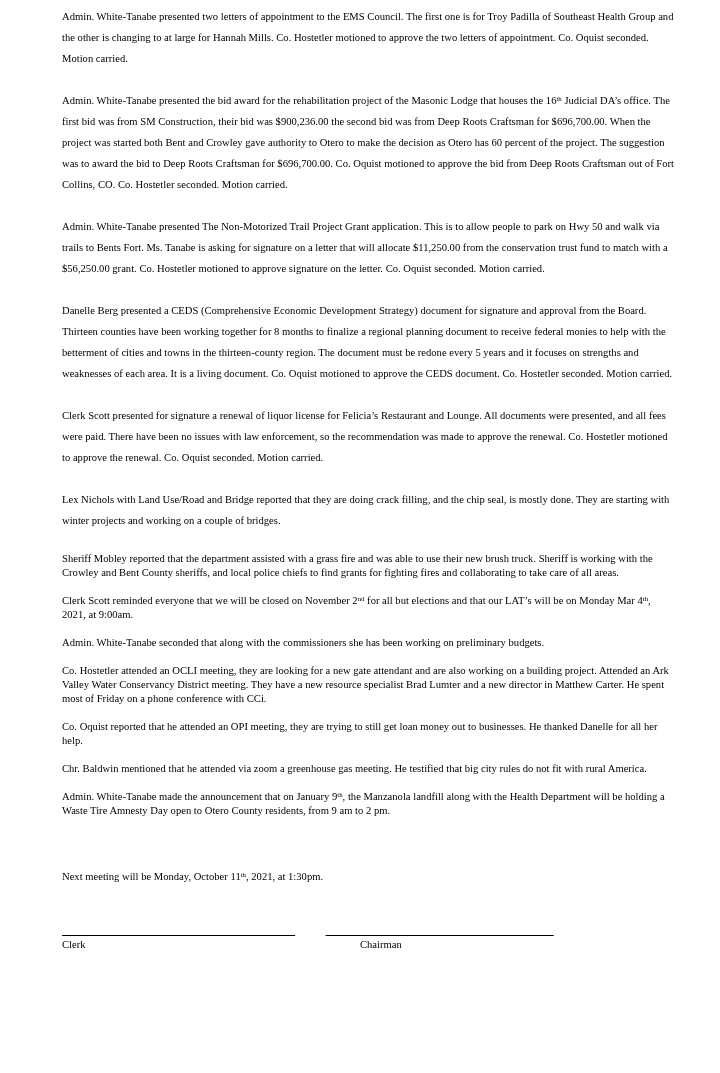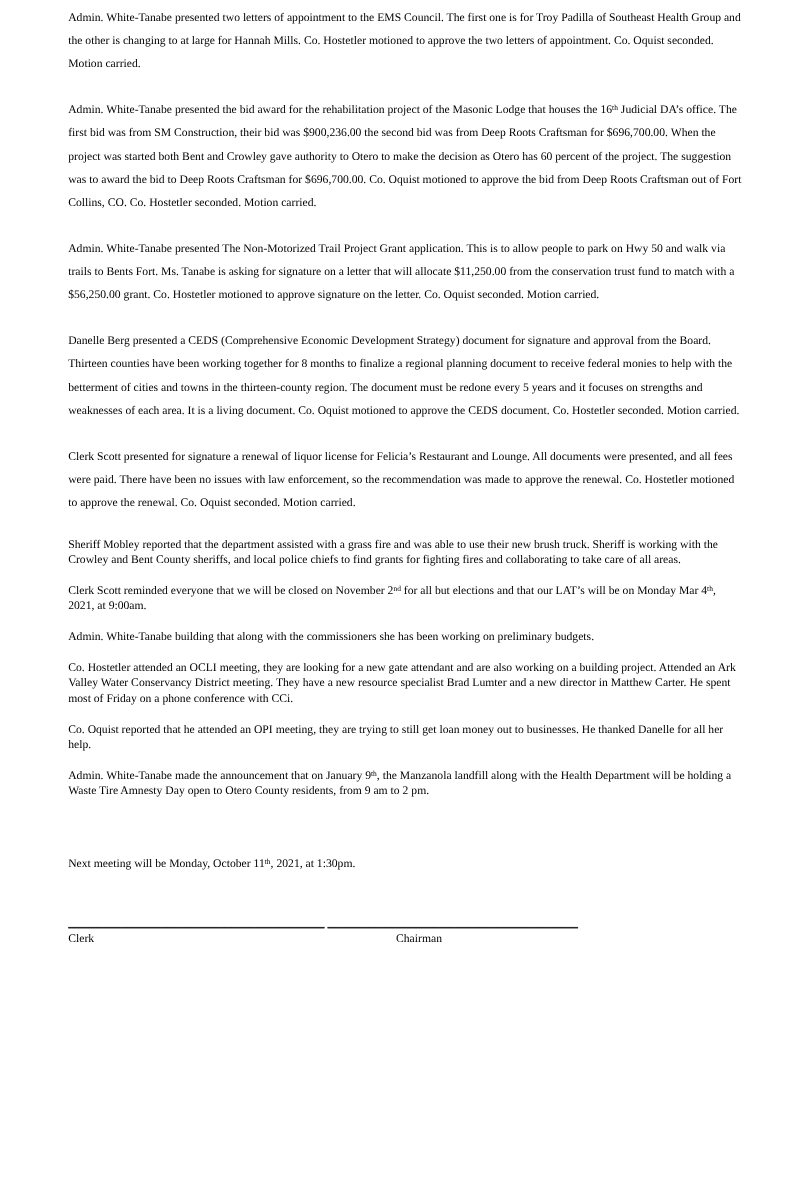--- a/index.html
+++ b/index.html
@@ -50,21 +50,21 @@
   .sig-lines {
     font-size: 10.6px;
     line-height: 14px;
     white-space: nowrap;
   }
   .sig-line {
     display: inline-block;
     text-decoration: underline;
   }
   .sig-line-chairman {
-    margin-left: 0;
+    margin-left: 28px;
     text-align: center;
   }
   .sig-labels {
     position: relative;
     height: 14px;
     font-size: 10.6px;
     line-height: 14px;
   }
   .sig-label-clerk {
     position: absolute;
@@ -83,27 +83,29 @@
 
 <div class="page">
 
   <div id="doc-body">
       <div>
         <p class="para para-wide"><span>Admin. White-Tanabe presented two letters of appointment to the EMS Council. The first one is for Troy Padilla of Southeast Health Group and the other is changing to at large for Hannah Mills. Co. Hostetler motioned to approve the two letters of appointment. Co. Oquist seconded. Motion carried.</span></p>
         <p class="para para-wide"><span>Admin. White-Tanabe presented the bid award for the rehabilitation project of the Masonic Lodge that houses the 16</span><sup>th</sup><span> Judicial DA’s office. The first bid was from SM Construction, their bid was $900,236.00 the second bid was from Deep Roots Craftsman for $696,700.00. When the project was started both Bent and Crowley gave authority to Otero to make the decision as Otero has 60 percent of the project. The suggestion was to award the bid to Deep Roots Craftsman for $696,700.00. Co. Oquist motioned to approve the bid from Deep Roots Craftsman out of Fort Collins, CO. Co. Hostetler seconded. Motion carried.</span></p>
         <p class="para para-wide"><span>Admin. White-Tanabe presented The Non-Motorized Trail Project Grant application. This is to allow people to park on Hwy 50 and walk via trails to Bents Fort. Ms. Tanabe is asking for signature on a letter that will allocate $11,250.00 from the conservation trust fund to match with a $56,250.00 grant. Co. Hostetler motioned to approve signature on the letter. Co. Oquist seconded. Motion carried.</span></p>
         <p class="para para-wide"><span>Danelle Berg presented a CEDS (Comprehensive Economic Development Strategy) document for signature and approval from the Board. Thirteen counties have been working together for 8 months to finalize a regional planning document to receive federal monies to help with the betterment of cities and towns in the thirteen-county region. The document must be redone every 5 years and it focuses on strengths and weaknesses of each area. It is a living document. Co. Oquist motioned to approve the CEDS document. Co. Hostetler seconded. Motion carried.</span></p>
         <p class="para para-wide"><span>Clerk Scott presented for signature a renewal of liquor license for Felicia’s Restaurant and Lounge. All documents were presented, and all fees were paid. There have been no issues with law enforcement, so the recommendation was made to approve the renewal. Co. Hostetler motioned to approve the renewal. Co. Oquist seconded. Motion carried.</span></p>
+        <p class="para para-wide"><span>Lex Nichols with Land Use/Road and Bridge reported that they are doing crack filling, and the chip seal, is mostly done. They are starting with winter projects and working on a couple of bridges.</span></p>
       </div>
       <div>
         <p class="para para-single"><span>Sheriff Mobley reported that the department assisted with a grass fire and was able to use their new brush truck. Sheriff is working with the Crowley and Bent County sheriffs, and local police chiefs to find grants for fighting fires and collaborating to take care of all areas.</span></p>
         <p class="para para-single"><span>Clerk Scott reminded everyone that we will be closed on November 2</span><sup>nd</sup><span> for all but elections and that our LAT’s will be on Monday Mar 4</span><sup>th</sup><span>, 2021, at 9:00am.</span></p>
-        <p class="para para-single"><span>Admin. White-Tanabe building that along with the commissioners she has been working on preliminary budgets.</span></p>
+        <p class="para para-single"><span>Admin. White-Tanabe seconded that along with the commissioners she has been working on preliminary budgets.</span></p>
         <p class="para para-single"><span>Co. Hostetler attended an OCLI meeting, they are looking for a new gate attendant and are also working on a building project. Attended an Ark Valley Water Conservancy District meeting. They have a new resource specialist Brad Lumter and a new director in Matthew Carter. He spent most of Friday on a phone conference with CCi.</span></p>
         <p class="para para-single"><span>Co. Oquist reported that he attended an OPI meeting, they are trying to still get loan money out to businesses. He thanked Danelle for all her help.</span></p>
+        <p class="para para-single"><span>Chr. Baldwin mentioned that he attended via zoom a greenhouse gas meeting. He testified that big city rules do not fit with rural America.</span></p>
         <p class="para para-single"><span>Admin. White-Tanabe made the announcement that on January 9</span><sup>th</sup><span>, the Manzanola landfill along with the Health Department will be holding a Waste Tire Amnesty Day open to Otero County residents, from 9 am to 2 pm.</span></p>
         <p class="para para-single extra-gap"><span>Next meeting will be Monday, October 11</span><sup>th</sup><span>, 2021, at 1:30pm.</span></p>
       </div>
     </div>
 
   <div class="signature-block">
     <div class="sig-lines">
       <span class="sig-line sig-line-clerk">____________________________________________</span>
       <span class="sig-line sig-line-chairman">___________________________________________</span>
     </div>

